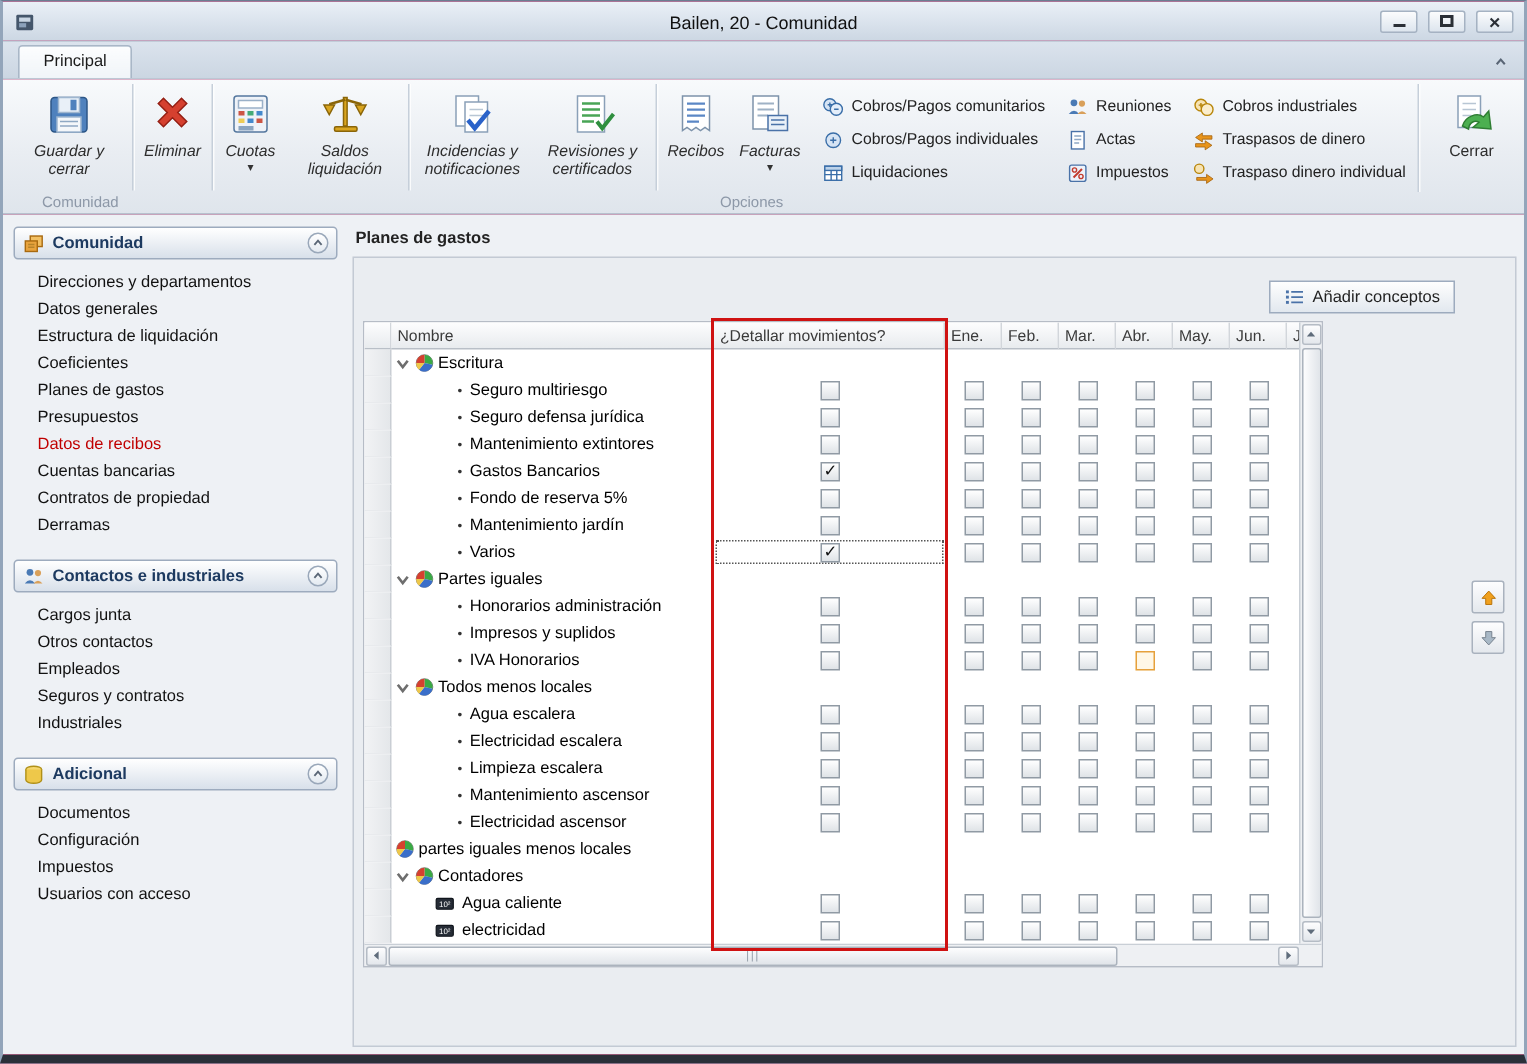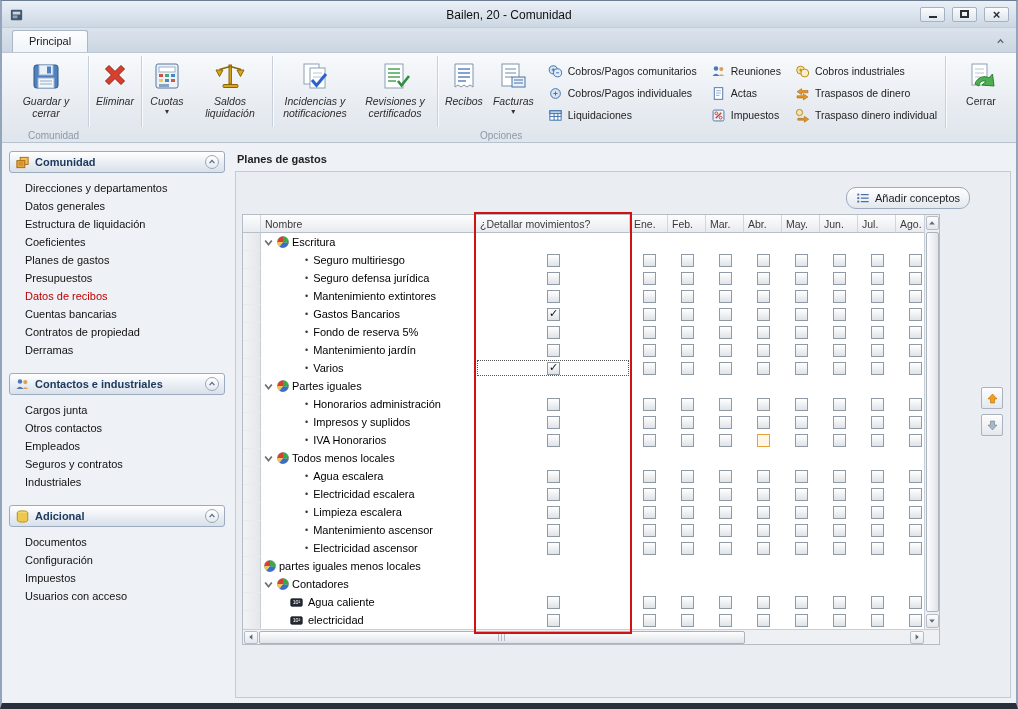--- a/index.html
+++ b/index.html
@@ -45,24 +45,24 @@
   .sec-header{height:22px;display:flex;align-items:center;gap:5px;padding:0 5px;background:linear-gradient(#ffffff,#d8e0ea);border:1px solid #9dabbe;border-radius:3px;margin-top:2px;}
   .sec-title{font-weight:bold;font-size:11px;color:#1d3a60;flex:1;}
   .sec-chev{width:14px;height:14px;border:1px solid #9aa8ba;border-radius:50%;background:linear-gradient(#ffffff,#e4eaf1);display:flex;align-items:center;justify-content:center;}
   .sec-chev svg{width:8px;height:8px;}
   .sec-items{padding:6px 0 12px;}
   .side-item{height:18px;display:flex;align-items:center;padding-left:16px;font-size:11px;color:#111;}
   .side-item.selected{color:#c00000;}
   .main{flex:1;min-width:0;padding-left:7px;}
   .main-title{font-size:11px;font-weight:bold;color:#222;margin:6px 2px;}
   .panel{position:relative;height:527px;background:#eaedf1;border:1px solid #c3cad4;}
-  .add-btn{position:absolute;top:15px;right:40px;height:22px;display:flex;align-items:center;gap:5px;padding:0 9px;background:linear-gradient(#fefefe,#e2e8ef);border:1px solid #9dabbe;border-radius:10px;font-size:11px;color:#222;}
+  .add-btn{position:absolute;top:15px;right:40px;height:22px;display:flex;align-items:center;gap:5px;padding:0 9px;background:linear-gradient(#fefefe,#e2e8ef);border:1px solid #9dabbe;border-radius:0;font-size:11px;color:#222;}
   .add-btn .ic svg{width:14px;height:14px;}
   
-  .grid{position:absolute;left:6px;top:42px;width:698px;border:1px solid #b6bcc6;background:#fff;}
+  .grid{position:absolute;left:6px;top:42px;width:640px;border:1px solid #b6bcc6;background:#fff;}
   .grid-top{display:flex;}
   .grid-cols{width:713px;overflow:hidden;background:#fff;}
   .trow{display:flex;width:729px;height:18px;}
   .hcell{height:18px;background:linear-gradient(#fdfdfe,#e8ebee);border-bottom:1px solid #b9bfc7;border-right:1px solid #d2d6db;display:flex;align-items:center;padding:0 4px;font-size:10.5px;color:#3a3a3a;white-space:nowrap;overflow:hidden;}
   .bcell{display:flex;align-items:center;overflow:hidden;}
   .c-rowhdr{width:18px;flex:none;}
   .c-name{width:215px;flex:none;}
   .c-det{width:154px;flex:none;}
   .c-m{width:38px;flex:none;}
   .bcell.c-rowhdr{background:linear-gradient(90deg,#f2f3f5,#e4e7ea);border-right:1px solid #c9ced4;border-bottom:1px solid #e8eaed;}

